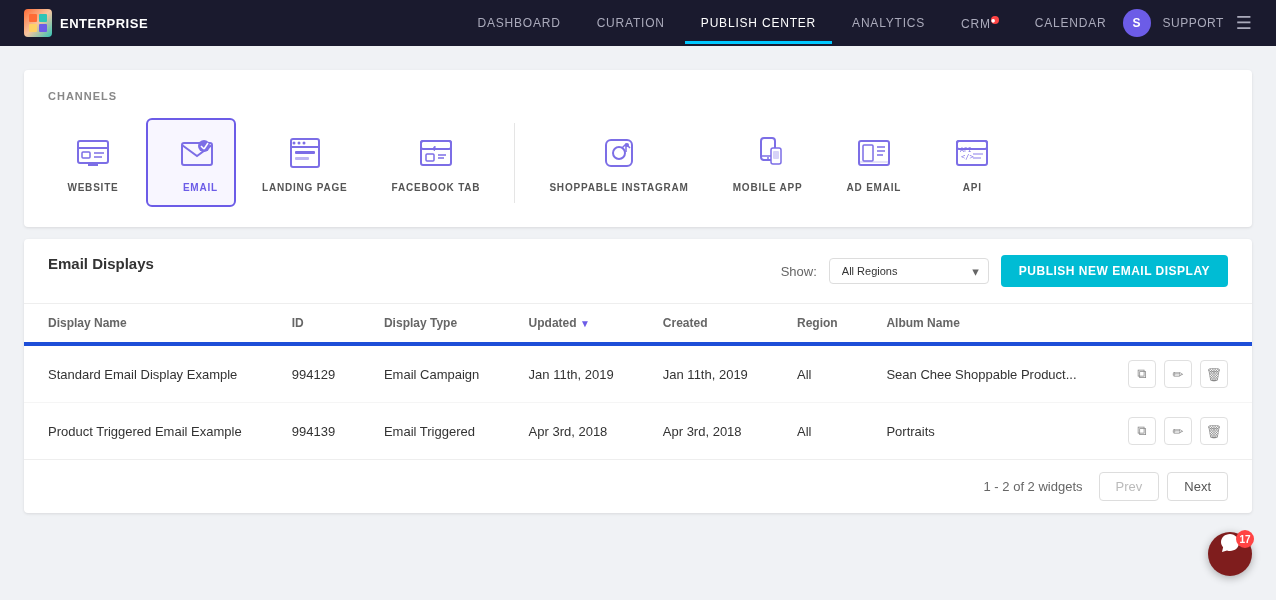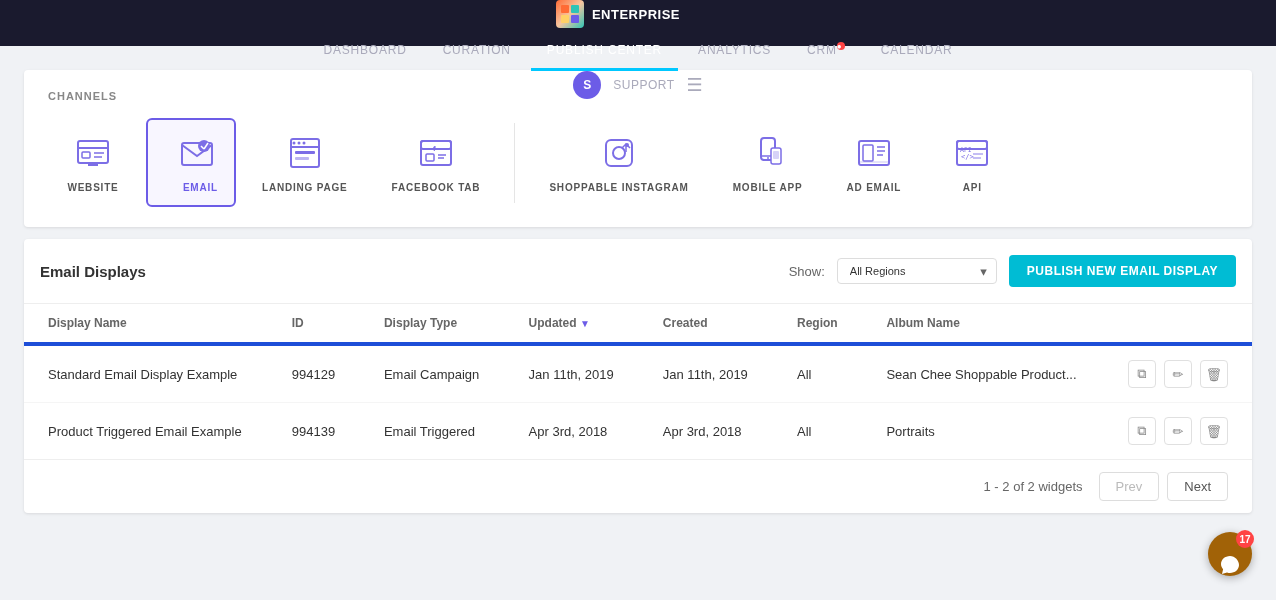--- a/index.html
+++ b/index.html
@@ -6,21 +6,20 @@
     body { font-family: -apple-system, BlinkMacSystemFont, 'Segoe UI', sans-serif; background: #f0f2f5; font-size: 13px; }
 
     
     .topnav {
       background: #1a1a2e;
       display: flex;
       align-items: center;
       height: 46px;
       padding: 0 24px;
       gap: 0;
-      flex-direction: column;
     }
     .topnav-brand {
       display: flex;
       align-items: center;
       gap: 8px;
       margin-right: 40px;
     }
     .brand-logo {
       width: 28px;
       height: 28px;
@@ -181,23 +180,22 @@
 
     
     .table-section {
       background: white;
       border-radius: 4px;
       box-shadow: 0 1px 3px rgba(0,0,0,0.1);
       overflow: hidden;
     }
     .table-header {
       display: flex;
-      align-items: center;
       justify-content: space-between;
-      padding: 16px 16px;
+      padding: 16px 24px;
       border-bottom: 1px solid #eee;
     }
     .table-title {
       font-size: 15px;
       font-weight: 600;
       color: #333;
     }
     .table-controls {
       display: flex;
       align-items: center;
@@ -317,24 +315,24 @@
       cursor: not-allowed;
     }
 
     
     .chat-bubble {
       position: fixed;
       bottom: 24px;
       right: 24px;
       width: 44px;
       height: 44px;
-      background: #a16207;
+      background: #7f1d1d;
       border-radius: 50%;
       display: flex;
-      align-items: flex-end;
+      align-items: flex-start;
       justify-content: center;
       cursor: pointer;
       box-shadow: 0 2px 8px rgba(0,0,0,0.3);
     }
     .chat-badge {
       position: absolute;
       top: -2px;
       right: -2px;
       background: #ff4444;
       color: white;

